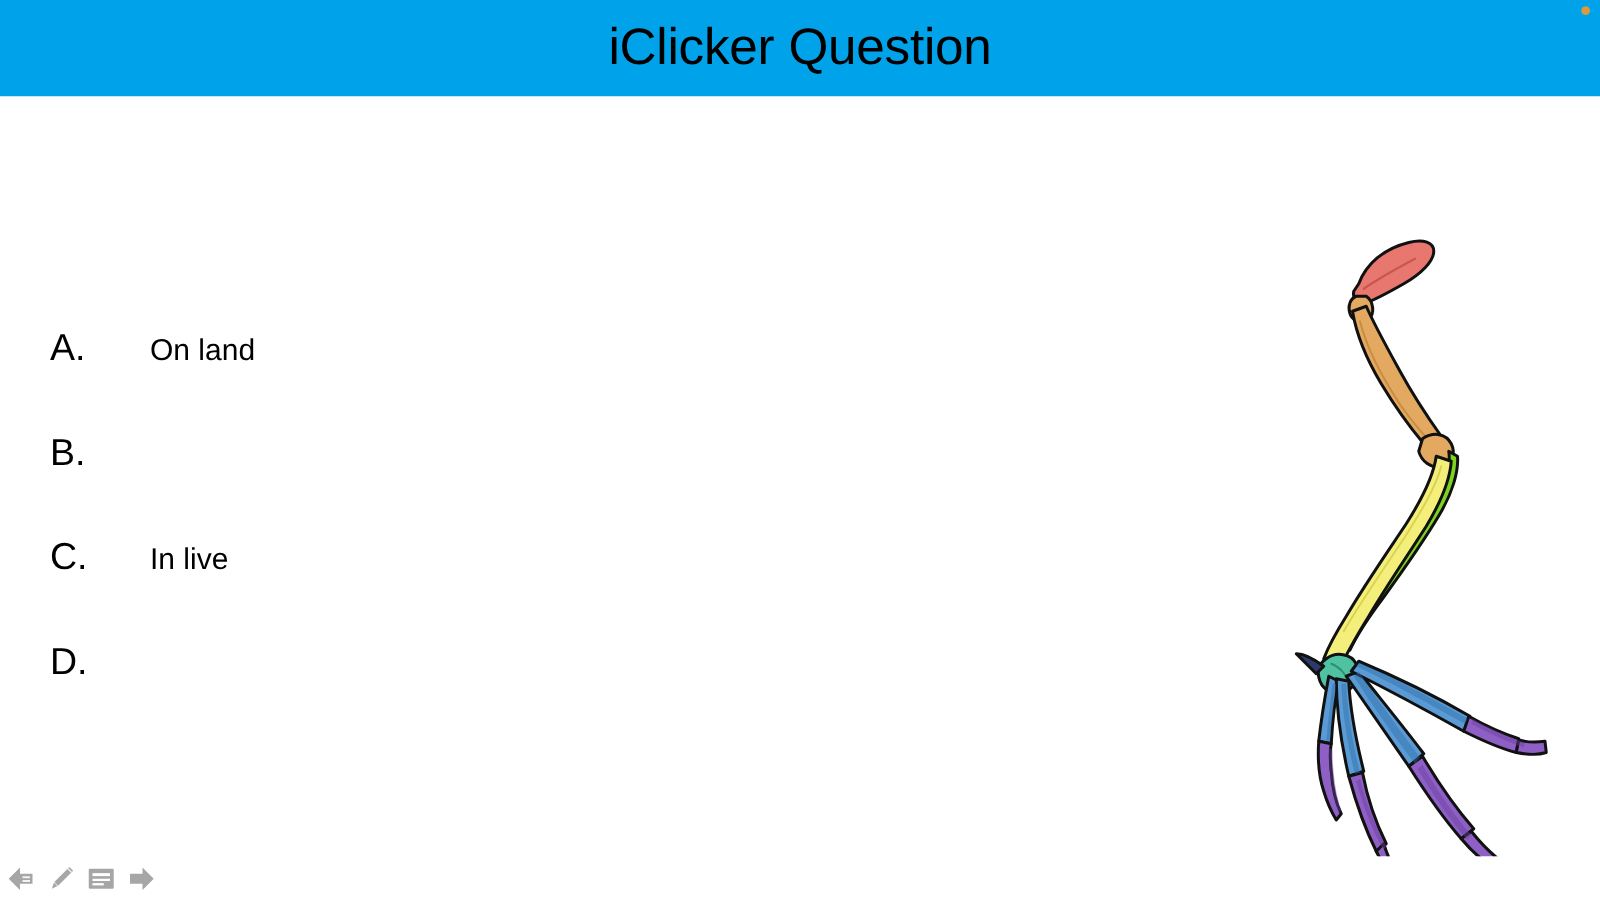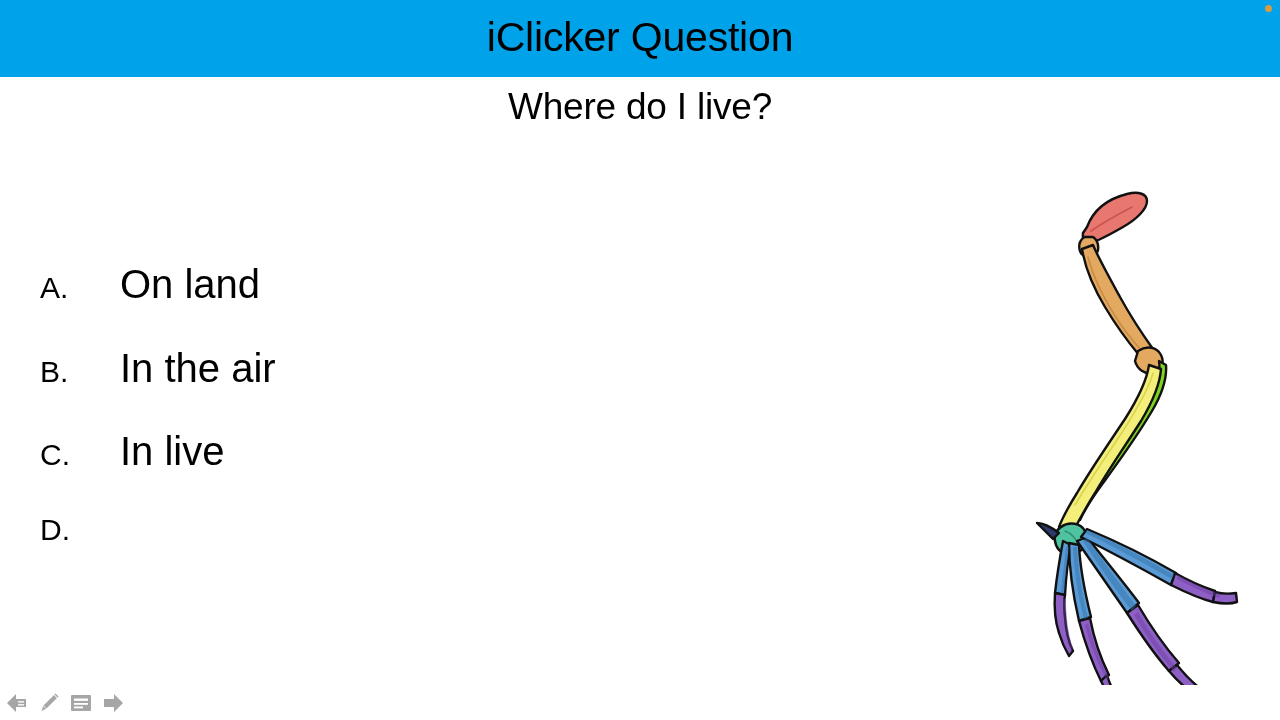--- a/index.html
+++ b/index.html
@@ -90,21 +90,21 @@
     color: #000000;
     white-space: nowrap;
   }
   .choice-letter {
     width: 80px;
     flex: 0 0 80px;
     font-size: 30px;
     color: #000000;
   }
   .choice-label {
-    font-size: 40px;
+    font-size: 24px;
     color: #000000;
   }
 
   
   #wing-figure {
     position: absolute;
     left: 1035px;
     top: 175px;
     width: 245px;
     height: 510px;
@@ -138,30 +138,28 @@
 </head>
 <body>
 
 <div id="slide">
 
   <div id="title-banner">
     <div id="title-text">iClicker Question</div>
     <div id="banner-dot"></div>
   </div>
 
-  <div id="question-prompt">Where do I live?</div>
 
   <div id="choices">
     <div class="choice-row">
       <span class="choice-letter">A.</span>
       <span class="choice-label">On land</span>
     </div>
     <div class="choice-row">
       <span class="choice-letter">B.</span>
-      <span class="choice-label">In the air</span>
     </div>
     <div class="choice-row">
       <span class="choice-letter">C.</span>
       <span class="choice-label">In live</span>
     </div>
     <div class="choice-row">
       <span class="choice-letter">D.</span>
     </div>
   </div>
 

